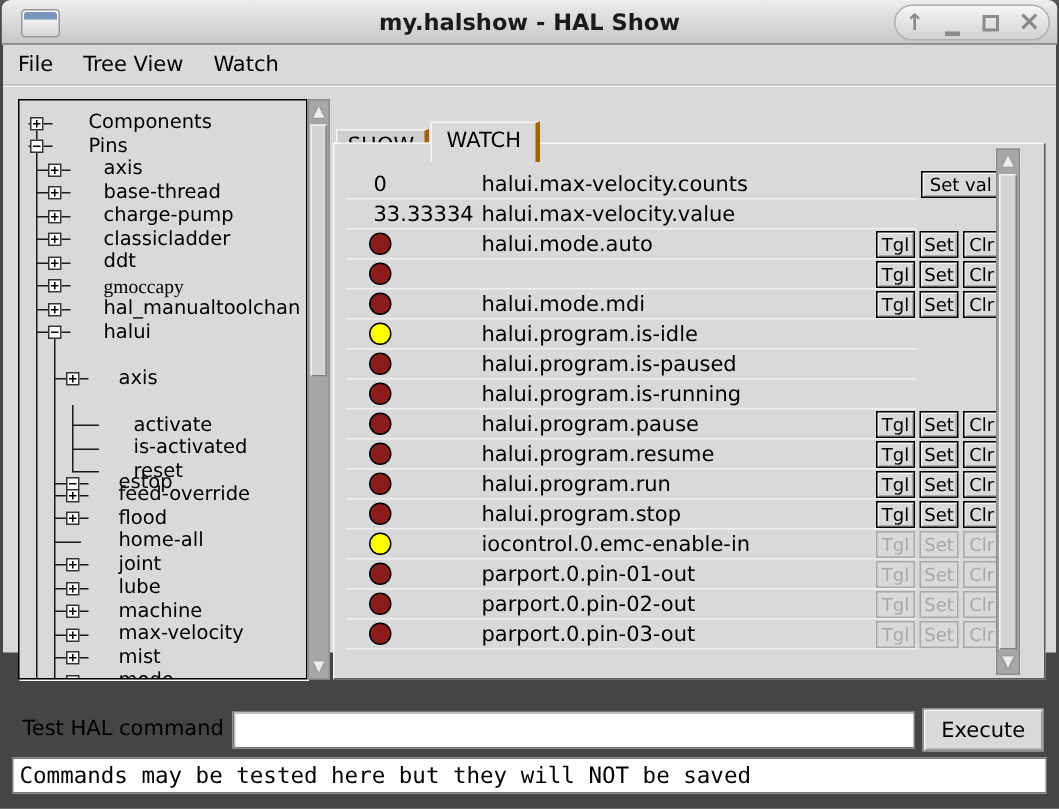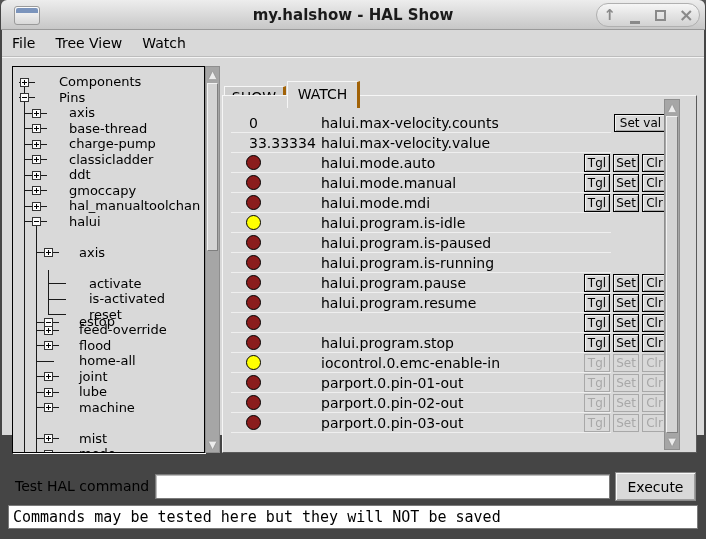--- a/index.html
+++ b/index.html
@@ -158,21 +158,21 @@
         <div class="tree-row" style="top: 69px;">
           <div class="tree-hline" style="left: 11px; width: 23px; top: 7.75px;"></div>
           <div class="tbox plus" style="left: 19px; top: 3.75px;"></div>
           <div class="tree-label" style="left: 56px;">charge-pump</div>
         </div>
         <div class="tree-row" style="top: 100px;">
           <div class="tree-hline" style="left: 11px; width: 23px; top: 7.75px;"></div>
           <div class="tbox plus" style="left: 19px; top: 3.75px;"></div>
           <div class="tree-label" style="left: 56px;">ddt</div>
         </div>
-        <div class="tree-row" style="top: 115.5px;">
+        <div class="tree-row" style="top: 115.5px; font-family: Liberation Serif, serif;">
           <div class="tree-hline" style="left: 11px; width: 23px; top: 7.75px;"></div>
           <div class="tbox plus" style="left: 19px; top: 3.75px;"></div>
           <div class="tree-label" style="left: 56px;">gmoccapy</div>
         </div>
         <div class="tree-row" style="top: 131px;">
           <div class="tree-hline" style="left: 11px; width: 23px; top: 7.75px;"></div>
           <div class="tbox plus" style="left: 19px; top: 3.75px;"></div>
           <div class="tree-label" style="left: 56px;">hal_manualtoolchan</div>
         </div>
         <div class="tree-row" style="top: 146.5px;">
@@ -223,20 +223,25 @@
         </div>
         <div class="tree-row" style="top: 317px;">
           <div class="tree-hline" style="left: 23px; width: 23px; top: 7.75px;"></div>
           <div class="tbox plus" style="left: 31px; top: 3.75px;"></div>
           <div class="tree-label" style="left: 66px;">lube</div>
         </div>
         <div class="tree-row" style="top: 332.5px;">
           <div class="tree-hline" style="left: 23px; width: 23px; top: 7.75px;"></div>
           <div class="tbox plus" style="left: 31px; top: 3.75px;"></div>
           <div class="tree-label" style="left: 66px;">machine</div>
+        </div>
+        <div class="tree-row" style="top: 348px;">
+          <div class="tree-hline" style="left: 23px; width: 23px; top: 7.75px;"></div>
+          <div class="tbox plus" style="left: 31px; top: 3.75px;"></div>
+          <div class="tree-label" style="left: 66px;">max-velocity</div>
         </div>
         <div class="tree-row" style="top: 363.5px;">
           <div class="tree-hline" style="left: 23px; width: 23px; top: 7.75px;"></div>
           <div class="tbox plus" style="left: 31px; top: 3.75px;"></div>
           <div class="tree-label" style="left: 66px;">mist</div>
         </div>
         <div class="tree-row" style="top: 379px;">
           <div class="tbox" style="left: 31px; top: 3.75px;"></div>
           <div class="tree-label" style="left: 66px;">mode</div>
         </div>
@@ -267,21 +272,20 @@
           <div class="wrow" style="top: 40px;">
             <div class="wled" style="background: rgb(139, 28, 28);"></div>
             <div class="wname">halui.mode.auto</div>
             <button class="wbtn tgl">Tgl</button>
             <button class="wbtn set">Set</button>
             <button class="wbtn clr">Clr</button>
             <div class="sep"></div>
           </div>
           <div class="wrow" style="top: 60px;">
             <div class="wled" style="background: rgb(139, 28, 28);"></div>
-            <div class="wname">halui.mode.manual</div>
             <button class="wbtn tgl">Tgl</button>
             <button class="wbtn set">Set</button>
             <button class="wbtn clr">Clr</button>
             <div class="sep"></div>
           </div>
           <div class="wrow" style="top: 80px;">
             <div class="wled" style="background: rgb(139, 28, 28);"></div>
             <div class="wname">halui.mode.mdi</div>
             <button class="wbtn tgl">Tgl</button>
             <button class="wbtn set">Set</button>
@@ -314,20 +318,21 @@
           <div class="wrow" style="top: 180px;">
             <div class="wled" style="background: rgb(139, 28, 28);"></div>
             <div class="wname">halui.program.resume</div>
             <button class="wbtn tgl">Tgl</button>
             <button class="wbtn set">Set</button>
             <button class="wbtn clr">Clr</button>
             <div class="sep"></div>
           </div>
           <div class="wrow" style="top: 200px;">
             <div class="wled" style="background: rgb(139, 28, 28);"></div>
+            <div class="wname">halui.program.run</div>
             <button class="wbtn tgl">Tgl</button>
             <button class="wbtn set">Set</button>
             <button class="wbtn clr">Clr</button>
             <div class="sep"></div>
           </div>
           <div class="wrow" style="top: 220px;">
             <div class="wled" style="background: rgb(139, 28, 28);"></div>
             <div class="wname">halui.program.stop</div>
             <button class="wbtn tgl">Tgl</button>
             <button class="wbtn set">Set</button>

